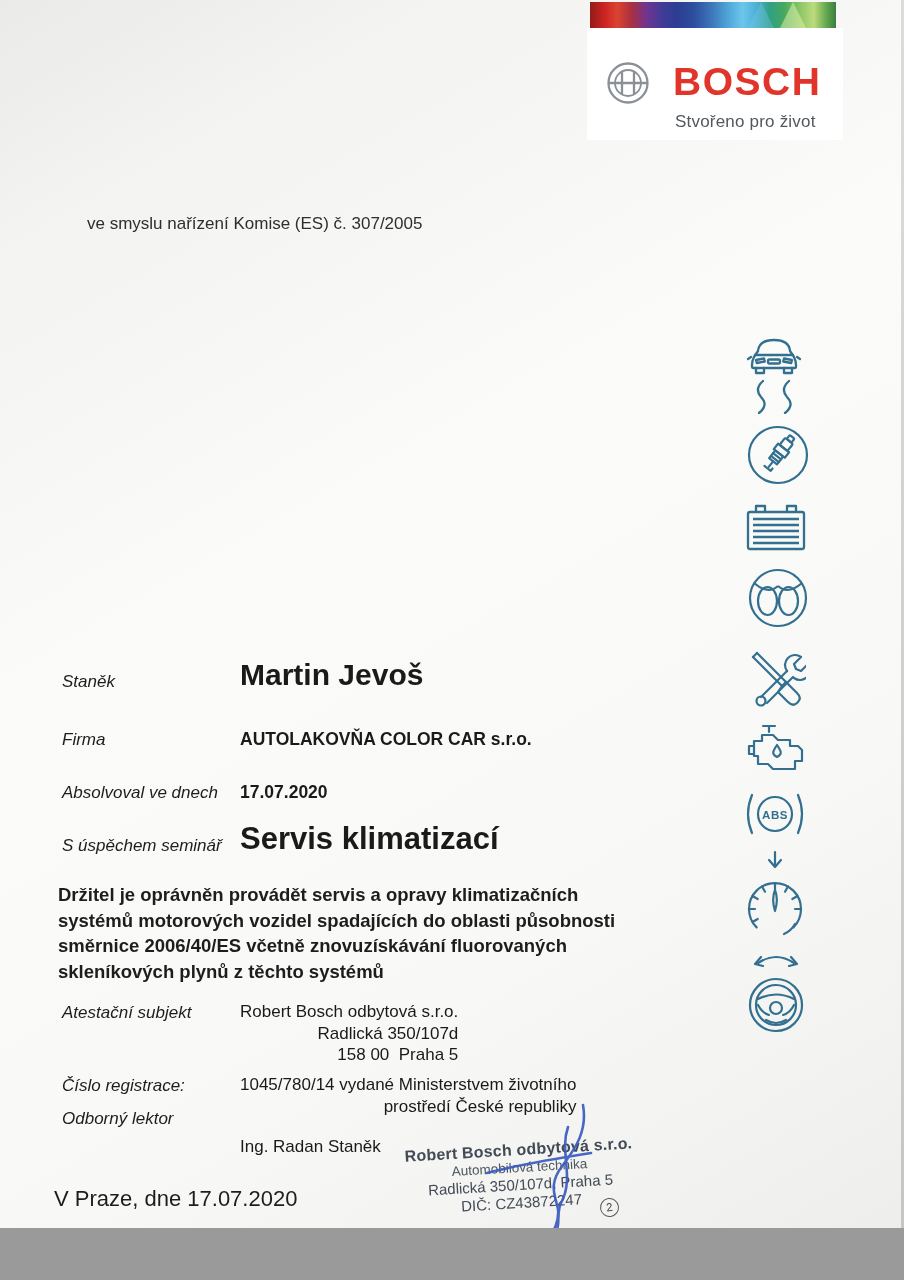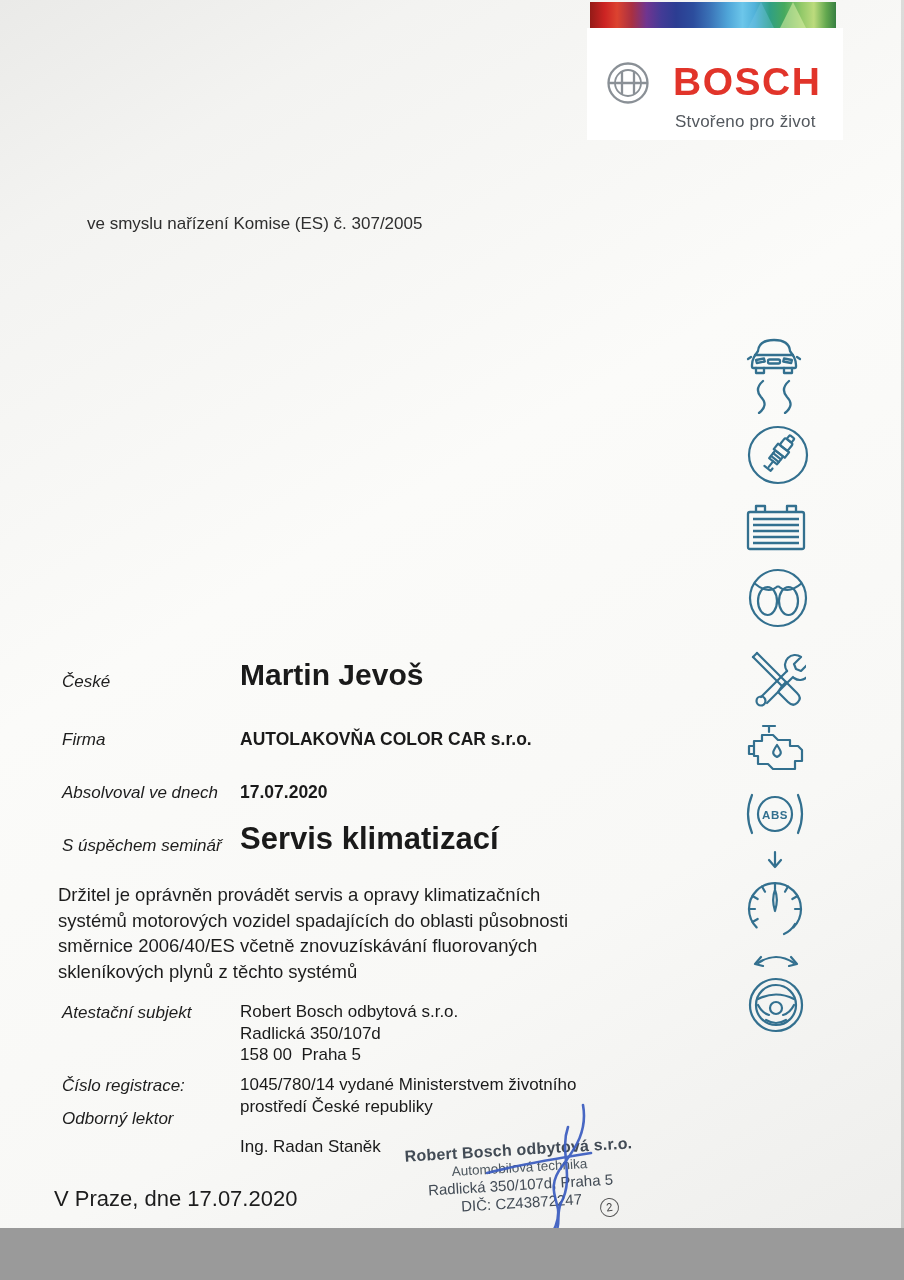--- a/index.html
+++ b/index.html
@@ -21,24 +21,24 @@
   .brand{position:absolute;left:86px;top:34px;font-size:39px;font-weight:800;letter-spacing:1.5px;color:#e1342a;line-height:1;}
   .tagline{position:absolute;left:88px;top:84px;font-size:17px;color:#53585e;letter-spacing:.2px;}
   
   .doc-title{position:absolute;left:76px;top:146px;font-size:55px;font-weight:700;color:#262626;letter-spacing:.5px;line-height:1.1;}
   .doc-subtitle{position:absolute;left:87px;top:214px;font-size:17px;color:#2e2e2e;}
   
   .ic{position:absolute;color:#33708f;}
   .ic svg{display:block;}
   
   .lbl{position:absolute;left:62px;font-style:italic;font-size:17px;color:#1d1d1d;white-space:nowrap;}
-  .val{position:absolute;left:240px;white-space:nowrap;color:#1a1a1a;}
+  .val{position:absolute;left:240px;white-space:nowrap;color:#1a1a1a;text-align:right;}
   .val-xl{font-size:30px;font-weight:700;}
   .val-b{font-size:17.5px;font-weight:700;}
-  .para{position:absolute;left:58px;top:882px;font-size:18.5px;font-weight:400;line-height:25.5px;color:#1d1d1d;white-space:nowrap;}
+  .para{position:absolute;left:58px;top:882px;font-size:18.5px;font-weight:700;line-height:25.5px;color:#1d1d1d;white-space:nowrap;}
   .lines{line-height:21.5px;font-size:17px;}
   .pre{white-space:pre;}
   
   .stamp{position:absolute;left:404px;top:1141px;width:232px;text-align:center;
     transform:rotate(-3.4deg);color:#424b55;white-space:nowrap;}
   .stamp-l1{font-size:16px;font-weight:700;letter-spacing:.2px;}
   .stamp-l2{font-size:13.5px;color:#4d575f;margin-top:1px;}
   .stamp-l3{font-size:15px;margin-top:1px;}
   .stamp-l4{font-size:15px;margin-top:1px;}
   .copy-marker{position:absolute;left:600px;top:1198px;width:17px;height:17px;border:1.4px solid #5a5a5a;
@@ -184,21 +184,21 @@
       <circle cx="32" cy="57" r="26"></circle>
       <circle cx="32" cy="57" r="20"></circle>
       <path d="M14 51 Q32 42 50 51"></path>
       <circle cx="32" cy="60" r="6"></circle>
       <path d="M14 57 q4 8 11 10"></path>
       <path d="M50 57 q-4 8 -11 10"></path>
       <path d="M22 72 q10 6 20 0"></path>
     </svg>
   </div>
 
-  <div class="lbl" style="top:672px;">České</div>
+  <div class="lbl" style="top:672px;">Staněk</div>
   <div class="val val-xl" style="top:658px;">Martin Jevoš</div>
 
   <div class="lbl" style="top:730px;">Firma</div>
   <div class="val val-b" style="top:729px;">AUTOLAKOVŇA COLOR CAR s.r.o.</div>
 
   <div class="lbl" style="top:783px;">Absolvoval ve dnech</div>
   <div class="val val-b" style="top:782px;">17.07.2020</div>
 
   <div class="lbl" style="top:836px;">S úspěchem seminář</div>
   <div class="val" style="top:821px;font-size:31px;font-weight:700;">Servis klimatizací</div>

